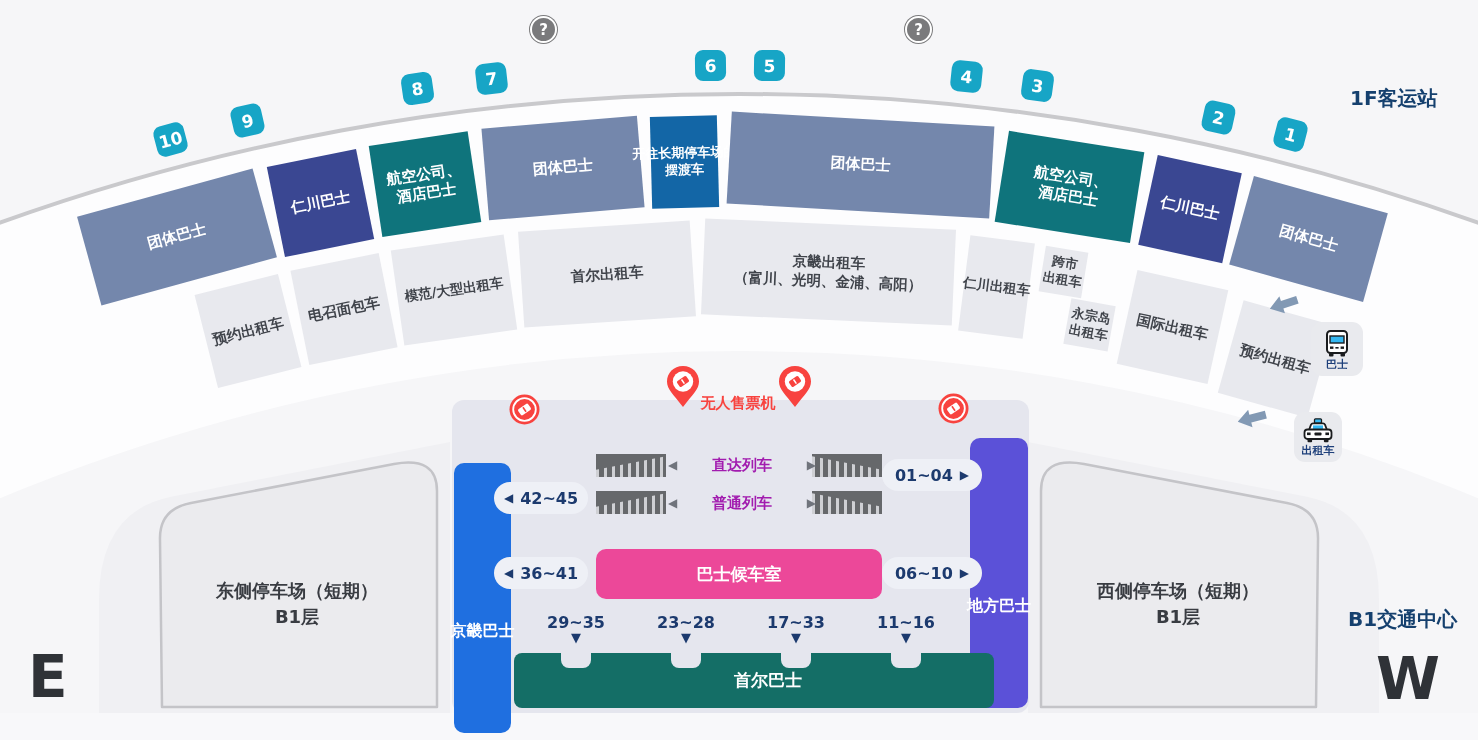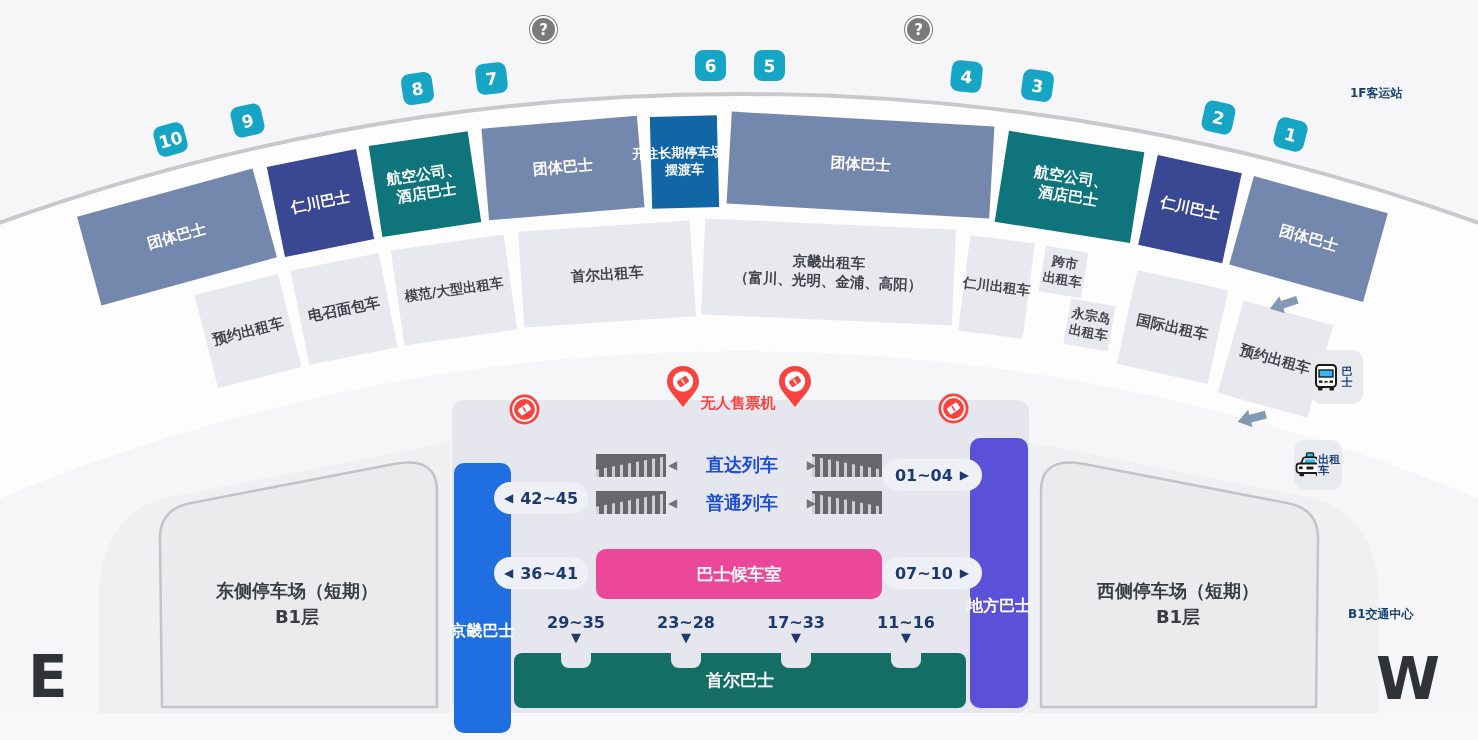--- a/index.html
+++ b/index.html
@@ -11,51 +11,51 @@
   .zone .zl{white-space:nowrap;}
   .zone.r1{color:#ffffff;font-size:15px;}
   .zone.r2{color:#40444b;font-size:14.5px;}
   .badge{position:absolute;width:31px;height:31px;border-radius:8px;color:#fff;font-weight:bold;
          font-size:17px;display:flex;align-items:center;justify-content:center;}
   .help{position:absolute;width:29px;height:29px;border-radius:50%;background:#7a7a7c;
         display:flex;align-items:center;justify-content:center;}
   .help .ring{width:23px;height:23px;border:2px solid #fff;border-radius:50%;
         display:flex;align-items:center;justify-content:center;color:#fff;font-weight:bold;font-size:15px;}
   .bigdir{position:absolute;font-size:58px;font-weight:800;color:#2f3237;line-height:1;}
-  .maptitle{position:absolute;font-size:12px;font-weight:bold;color:#15406e;white-space:nowrap;}
+  .maptitle{position:absolute;font-size:20px;font-weight:bold;color:#15406e;white-space:nowrap;}
   .parklabel{position:absolute;text-align:center;font-weight:bold;font-size:18px;color:#393c42;line-height:1.45;}
   .terminal{position:absolute;left:452px;top:400px;width:577px;height:313px;border-radius:12px;background:#e5e6ee;}
   .vbar{position:absolute;top:438px;width:57px;height:270px;border-radius:10px;}
   .vbar .vlabel{position:absolute;top:158px;left:50%;transform:translateX(-50%);white-space:nowrap;
         color:#fff;font-weight:bold;font-size:16px;}
   .tab{position:absolute;height:32px;border-radius:16px;background:#eef0f6;display:flex;align-items:center;
        justify-content:center;gap:7px;color:#1c3a6e;font-weight:bold;font-size:16px;}
   .tab .tri{font-size:12px;}
   .trainrow{position:absolute;left:668px;width:148px;height:26px;display:flex;align-items:center;
        justify-content:space-between;}
-  .trainrow .lbl{color:#1d4ed8;font-weight:bold;font-size:18px;}
+  .trainrow .lbl{color:#a21caf;font-weight:bold;font-size:15px;}
   .trainrow .tri{color:#70747c;font-size:12px;}
   .esc{position:absolute;width:70px;height:23px;background:#66686b;overflow:hidden;}
   .esc .wedge{position:absolute;inset:0;
        background:repeating-linear-gradient(90deg,#cfd0d4 0 3.5px,rgba(0,0,0,0) 3.5px 8px);}
   .esc.up .wedge{clip-path:polygon(0% 100%,0% 68%,100% 10%,100% 100%);}
   .esc.down .wedge{clip-path:polygon(0% 10%,100% 68%,100% 100%,0% 100%);}
   .waitroom{position:absolute;left:596px;top:549px;width:286px;height:50px;border-radius:10px;
        display:flex;align-items:center;justify-content:center;color:#fff;font-weight:bold;font-size:17px;}
   .platform{position:absolute;top:613px;width:80px;display:flex;flex-direction:column;align-items:center;
        color:#1c3a6e;font-weight:bold;}
   .platform .num{font-size:16px;}
   .platform .tri{font-size:13px;line-height:0.9;}
   .seoulbar{position:absolute;left:514px;top:653px;width:452px;height:55px;border-radius:8px;
-       display:flex;align-items:center;justify-content:center;color:#fff;font-weight:bold;font-size:17px;}
+       display:flex;align-items:center;justify-content:center;color:#fff;font-weight:bold;font-size:17px;padding-left:28px;}
   .notch{position:absolute;top:653px;width:30px;height:15px;background:#e5e6ee;border-radius:0 0 8px 8px;}
   .redlabel{position:absolute;left:688px;top:394px;width:100px;text-align:center;color:#f8433f;
        font-weight:bold;font-size:15px;}
-  .iconbox{position:absolute;border-radius:11px;background:#e9eaee;display:flex;flex-direction:row;
-       align-items:center;justify-content:center;gap:1px;margin-top:28px;}
+  .iconbox{position:absolute;border-radius:11px;background:#e9eaee;display:flex;flex-direction:column;
+       align-items:center;justify-content:center;gap:1px;}
   .iconbox .ilabel{color:#1d3f7a;font-weight:bold;font-size:11px;line-height:1;}
   .absobj{position:absolute;}
 </style>
 </head>
 <body>
 
 <div id="stage">
 
   <svg class="bg" width="1478" height="740" viewBox="0 0 1478 740">
     <circle cx="739" cy="2280" r="2057" fill="none" stroke="#fdfdfe" stroke-width="256"></circle>
@@ -181,21 +181,21 @@
   </div>
   <div class="tab" style="left:494px;top:557px;width:94px;">
     <span class="tri">◀</span>
     <span>36~41</span>
   </div>
   <div class="tab" style="left:882px;top:459px;width:100px;">
     <span>01~04</span>
     <span class="tri">▶</span>
   </div>
   <div class="tab" style="left:882px;top:557px;width:100px;">
-    <span>07~10</span>
+    <span>06~10</span>
     <span class="tri">▶</span>
   </div>
 
   <div class="esc up" style="left:596px;top:454px;">
       <div class="wedge"></div>
     </div>
   <div class="esc down" style="left:812px;top:454px;">
       <div class="wedge"></div>
     </div>
   <div class="esc up" style="left:596px;top:491px;">

